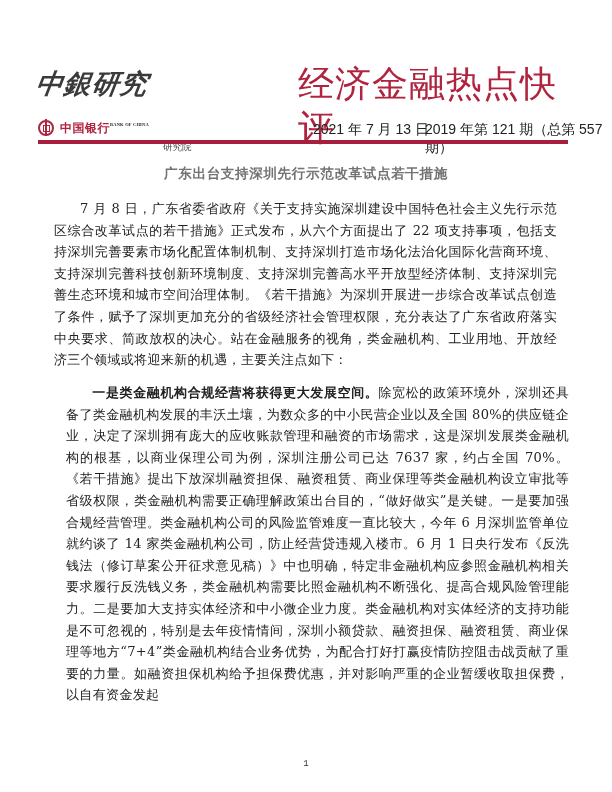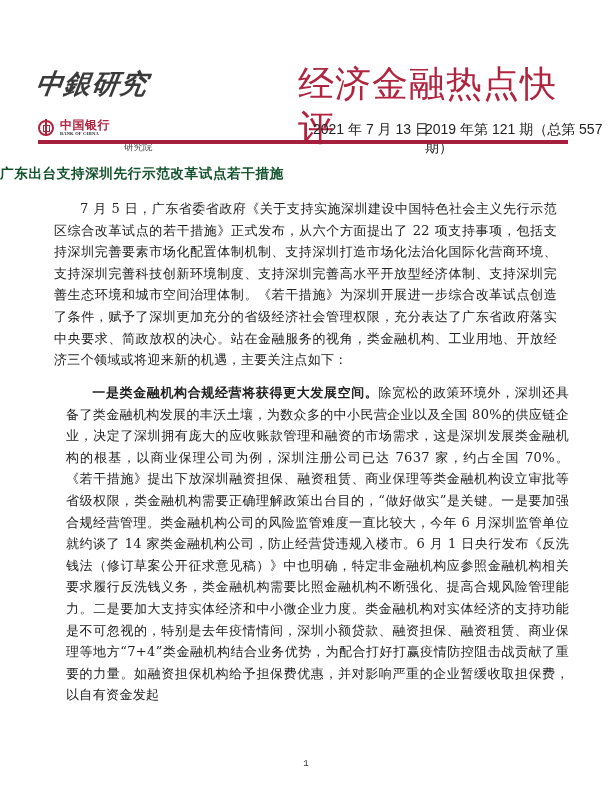--- a/index.html
+++ b/index.html
@@ -13,33 +13,33 @@
     .report-series { position: absolute; left: 298px; top: 62px; width: 272px; height: 44px;
       font-family: "DejaVu Sans", sans-serif; font-size: 36px; color: #b0243f; line-height: 44px;
       letter-spacing: 1px; }
 
     .boc-logo-row { position: absolute; left: 38px; top: 116px; height: 24px; display: flex; align-items: center; }
     .boc-emblem { width: 16px; height: 16px; border: 2.4px solid #b0243f; border-radius: 50%;
       position: relative; box-sizing: border-box; }
     .boc-emblem::after { content: ""; position: absolute; left: 3px; top: 3px; width: 5px; height: 5px;
       border: 1.6px solid #b0243f; }
     .boc-emblem::before { content: ""; position: absolute; left: 5.4px; top: -3px; width: 1.6px; height: 17px; background: #b0243f; }
-    .boc-wordmark { margin-left: 6px; display: flex; flex-direction: column; line-height: 1; }
+    .boc-wordmark { margin-left: 6px; display: flex; flex-direction: row; line-height: 1; }
     .boc-cn { font-size: 12px; font-weight: bold; color: #b0243f; font-family: "DejaVu Serif", serif; letter-spacing: 0.5px; }
     .boc-en { font-size: 4.5px; font-weight: bold; color: #222; font-family: "Liberation Serif", serif; margin-top: 1px; letter-spacing: 0.2px; }
     .institute { margin-left: 14px; font-size: 9.5px; color: #444; font-family: "DejaVu Sans", sans-serif; margin-top: 39px; }
 
     .issue-meta { position: absolute; top: 121px; font-family: "Liberation Sans", sans-serif; font-size: 14px; color: #222; }
     .issue-date { left: 313px; }
     .issue-number { left: 425px; }
 
     .header-rule { position: absolute; left: 38px; top: 140px; width: 530px; height: 4px; background: #a61f3c; }
 
-    .article-title { position: absolute; left: 0; width: 612px; top: 165px; 
-      font-family: "DejaVu Sans", sans-serif; font-weight: bold; font-size: 13.6px; color: #14532d; letter-spacing: 0.6px; }
+    .article-title { position: absolute; left: 0; width: 612px; top: 165px; text-align: center;
+      font-family: "DejaVu Sans", sans-serif; font-weight: bold; font-size: 13.6px; color: #737373; letter-spacing: 0.6px; }
 
     .body-text { position: absolute; left: 54px; width: 503px; font-size: 13px; line-height: 21.6px;
       color: #222; text-align: justify; text-align-last: left; letter-spacing: 0.35px; }
     .p1 { top: 198px; }
     .p2 { top: 370px; }
     .indent { display: inline-block; width: 26px; }
     .lead-bold { font-weight: bold; font-family: "DejaVu Sans", sans-serif; }
 
     .page-number { position: absolute; left: 0; width: 612px; top: 759px; text-align: center;
       font-family: "Liberation Mono", monospace; font-size: 9px; color: #333; }
@@ -62,20 +62,20 @@
 
   <div class="issue-meta issue-date">2021 年 7 月 13 日</div>
   <div class="issue-meta issue-number">2019 年第 121 期（总第 557 期）</div>
 
   <div class="header-rule"></div>
 </div>
 
 <h1 class="article-title" style="margin:0;">广东出台支持深圳先行示范改革试点若干措施</h1>
 
 <p class="body-text p1" style="margin:0;">
-  <span class="indent"></span><span>7 月 5 日，广东省委省政府《关于支持实施深圳建设中国特色社会主义先行示范区综合改革试点的若干措施》正式发布，从六个方面提出了 22 项支持事项，包括支持深圳完善要素市场化配置体制机制、支持深圳打造市场化法治化国际化营商环境、支持深圳完善科技创新环境制度、支持深圳完善高水平开放型经济体制、支持深圳完善生态环境和城市空间治理体制。《若干措施》为深圳开展进一步综合改革试点创造了条件，赋予了深圳更加充分的省级经济社会管理权限，充分表达了广东省政府落实中央要求、简政放权的决心。站在金融服务的视角，类金融机构、工业用地、开放经济三个领域或将迎来新的机遇，主要关注点如下：</span>
+  <span class="indent"></span><span>7 月 8 日，广东省委省政府《关于支持实施深圳建设中国特色社会主义先行示范区综合改革试点的若干措施》正式发布，从六个方面提出了 22 项支持事项，包括支持深圳完善要素市场化配置体制机制、支持深圳打造市场化法治化国际化营商环境、支持深圳完善科技创新环境制度、支持深圳完善高水平开放型经济体制、支持深圳完善生态环境和城市空间治理体制。《若干措施》为深圳开展进一步综合改革试点创造了条件，赋予了深圳更加充分的省级经济社会管理权限，充分表达了广东省政府落实中央要求、简政放权的决心。站在金融服务的视角，类金融机构、工业用地、开放经济三个领域或将迎来新的机遇，主要关注点如下：</span>
 </p>
 
 <p class="body-text p2" style="margin:12px;">
   <span class="indent"></span><span class="lead-bold">一是类金融机构合规经营将获得更大发展空间。</span><span>除宽松的政策环境外，深圳还具备了类金融机构发展的丰沃土壤，为数众多的中小民营企业以及全国 80%的供应链企业，决定了深圳拥有庞大的应收账款管理和融资的市场需求，这是深圳发展类金融机构的根基，以商业保理公司为例，深圳注册公司已达 7637 家，约占全国 70%。《若干措施》提出下放深圳融资担保、融资租赁、商业保理等类金融机构设立审批等省级权限，类金融机构需要正确理解政策出台目的，“做好做实”是关键。一是要加强合规经营管理。类金融机构公司的风险监管难度一直比较大，今年 6 月深圳监管单位就约谈了 14 家类金融机构公司，防止经营贷违规入楼市。6 月 1 日央行发布《反洗钱法（修订草案公开征求意见稿）》中也明确，特定非金融机构应参照金融机构相关要求履行反洗钱义务，类金融机构需要比照金融机构不断强化、提高合规风险管理能力。二是要加大支持实体经济和中小微企业力度。类金融机构对实体经济的支持功能是不可忽视的，特别是去年疫情情间，深圳小额贷款、融资担保、融资租赁、商业保理等地方“7+4”类金融机构结合业务优势，为配合打好打赢疫情防控阻击战贡献了重要的力量。如融资担保机构给予担保费优惠，并对影响严重的企业暂缓收取担保费，以自有资金发起</span>
 </p>
 
 <div class="page-number">1</div>
 
 </body></html>

